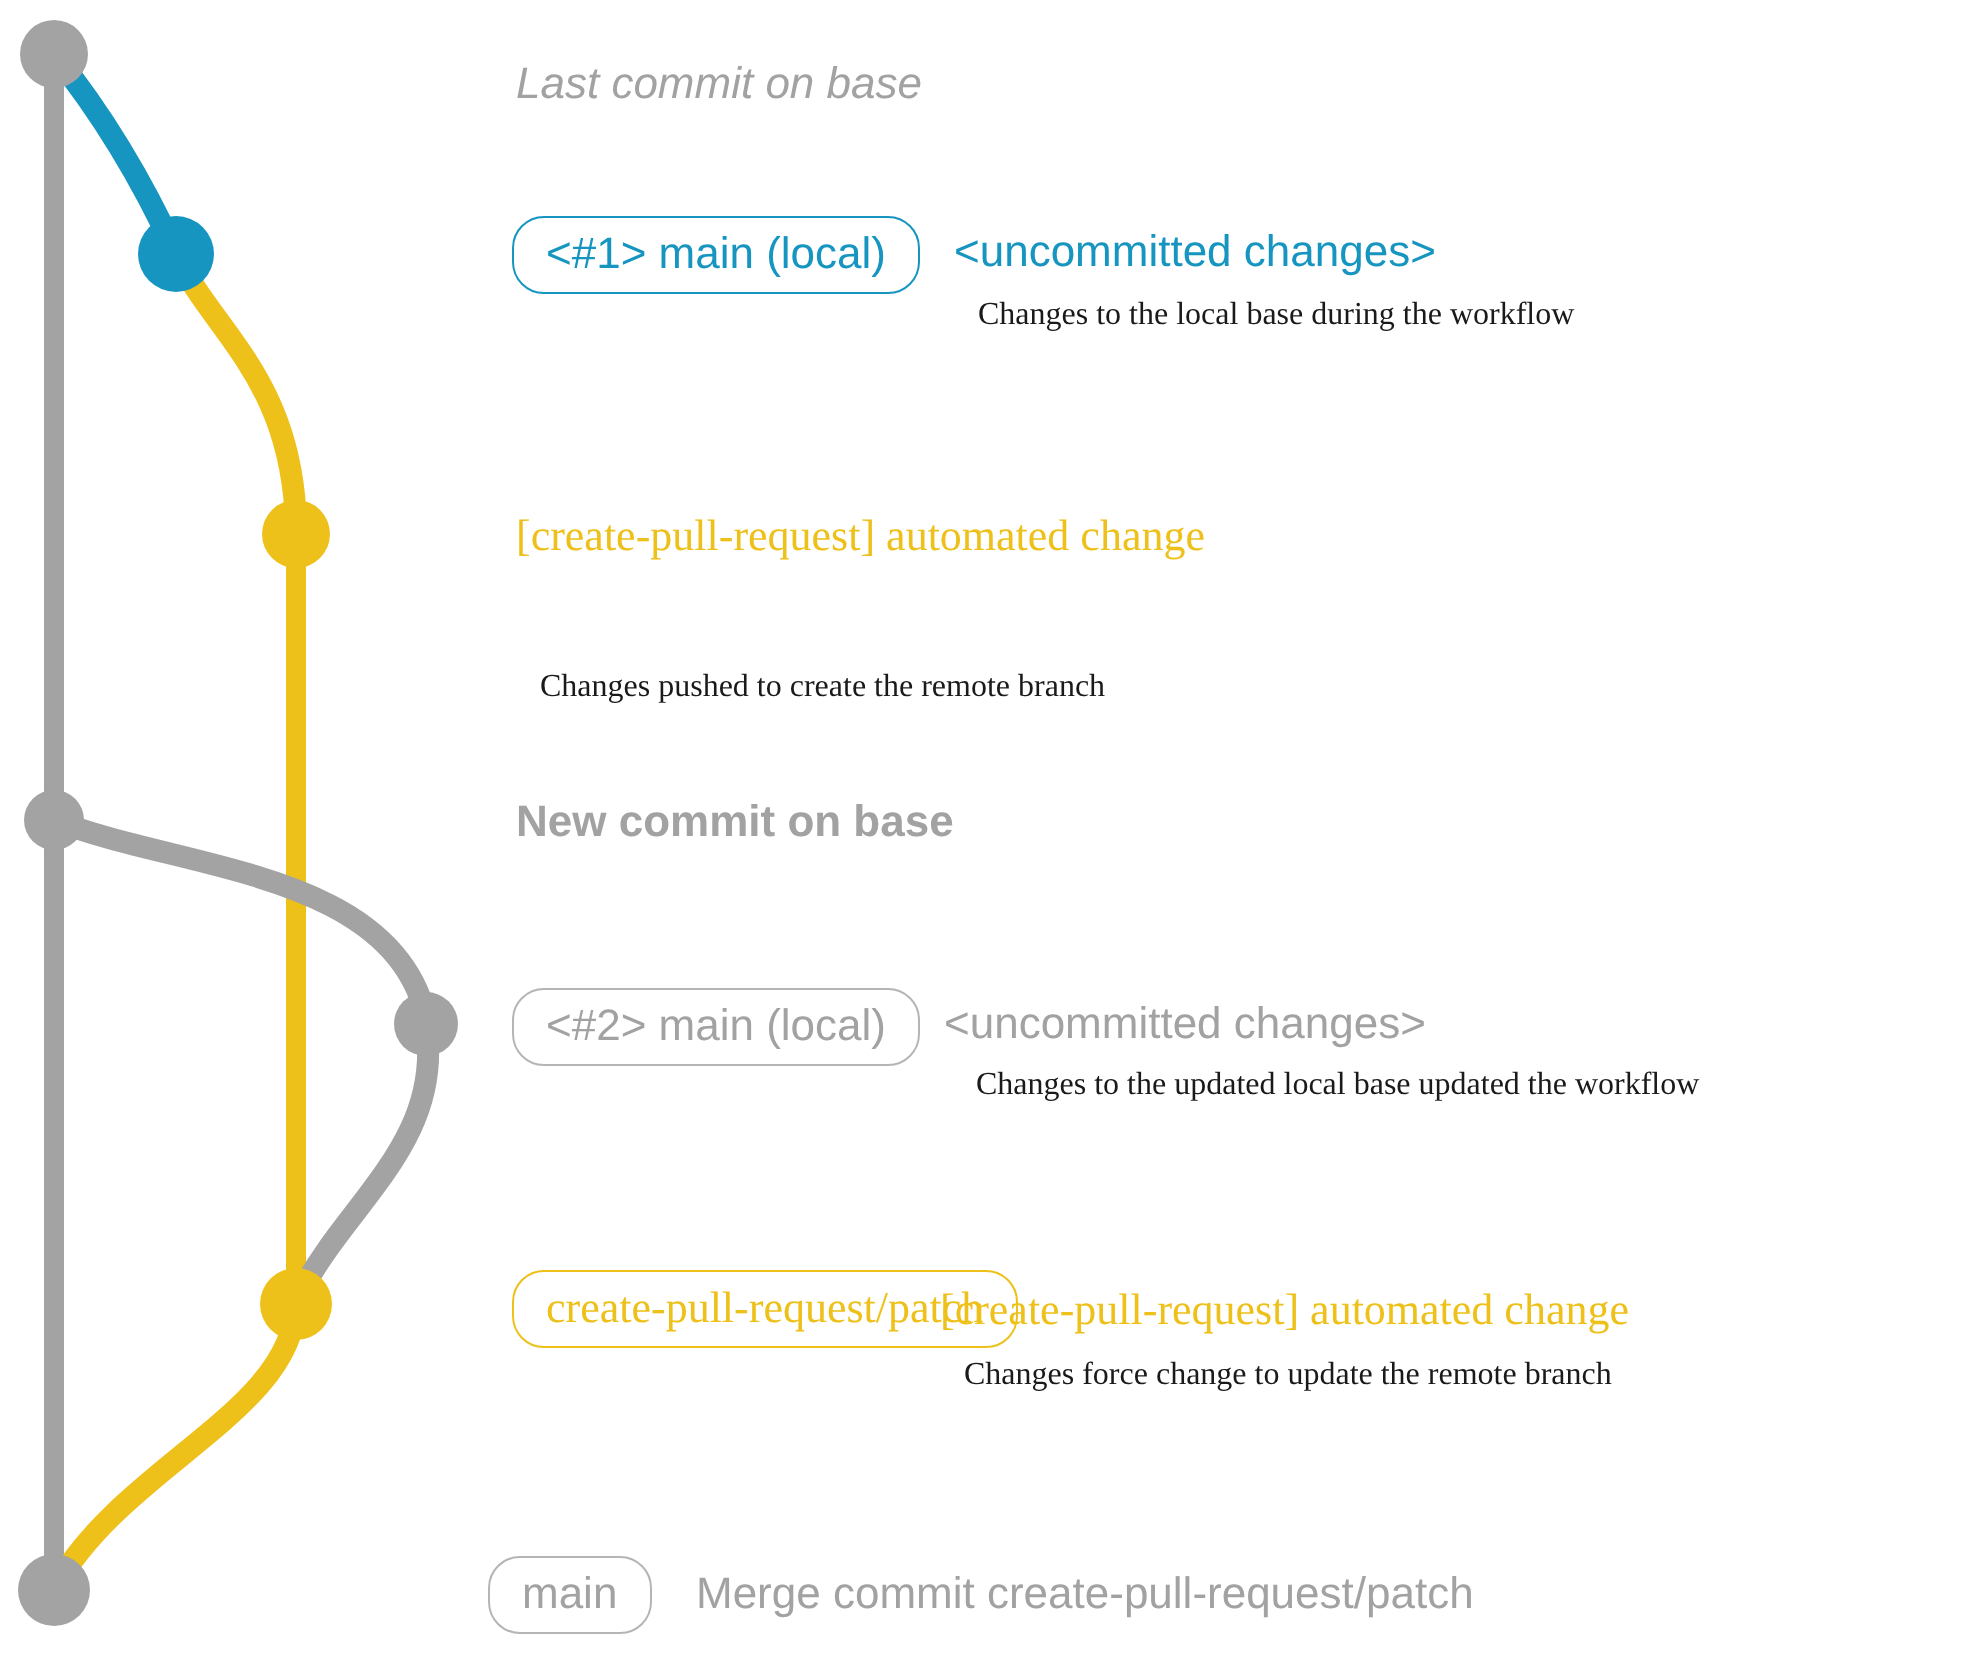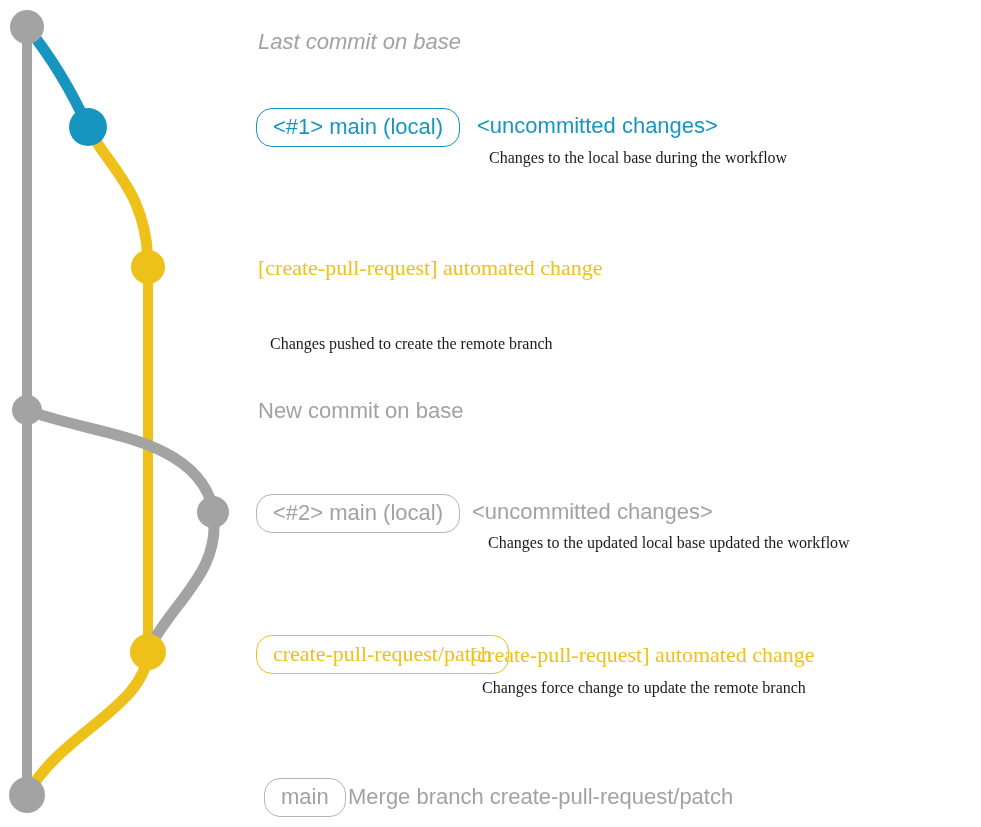--- a/index.html
+++ b/index.html
@@ -94,26 +94,26 @@
 
   <div class="lbl lbl-gray" style="left:258px;top:29px;font-style:italic;">Last commit on base</div>
 
   <div class="badge badge-blue" style="left:256px;top:108px;">&lt;#1&gt; main (local)</div>
   <div class="lbl lbl-blue" style="left:477px;top:113px;">&lt;uncommitted changes&gt;</div>
   <div class="desc" style="left:489px;top:146px;">Changes to the local base during the workflow</div>
 
   <div class="lbl lbl-yellow" style="left:258px;top:255px;">[create-pull-request] automated change</div>
   <div class="desc" style="left:270px;top:300px;margin-top:32px;">Changes pushed to create the remote branch</div>
 
-  <div class="lbl lbl-gray" style="left:258px;top:398px;">New commit on base</div>
+  <div class="lbl lbl-gray" style="left:258px;top:398px;font-weight:bold;">New commit on base</div>
 
   <div class="badge badge-gray" style="left:256px;top:494px;">&lt;#2&gt; main (local)</div>
   <div class="lbl lbl-gray" style="left:472px;top:499px;">&lt;uncommitted changes&gt;</div>
   <div class="desc" style="left:488px;top:531px;">Changes to the updated local base updated the workflow</div>
 
   <div class="badge badge-yellow" style="left:256px;top:635px;font-family:Liberation Serif, serif;">create-pull-request/patch</div>
   <div class="lbl lbl-yellow" style="left:470px;top:642px;">[create-pull-request] automated change</div>
   <div class="desc" style="left:482px;top:676px;">Changes force change to update the remote branch</div>
 
-  <div class="badge badge-gray" style="left:264px;top:778px;">main</div>
-  <div class="lbl lbl-gray" style="left:348px;top:784px;">Merge branch create-pull-request/patch</div>
+  <div class="badge badge-gray" style="left:244px;top:778px;">main</div>
+  <div class="lbl lbl-gray" style="left:348px;top:784px;">Merge commit create-pull-request/patch</div>
 
 </div>
 
 </body></html>

